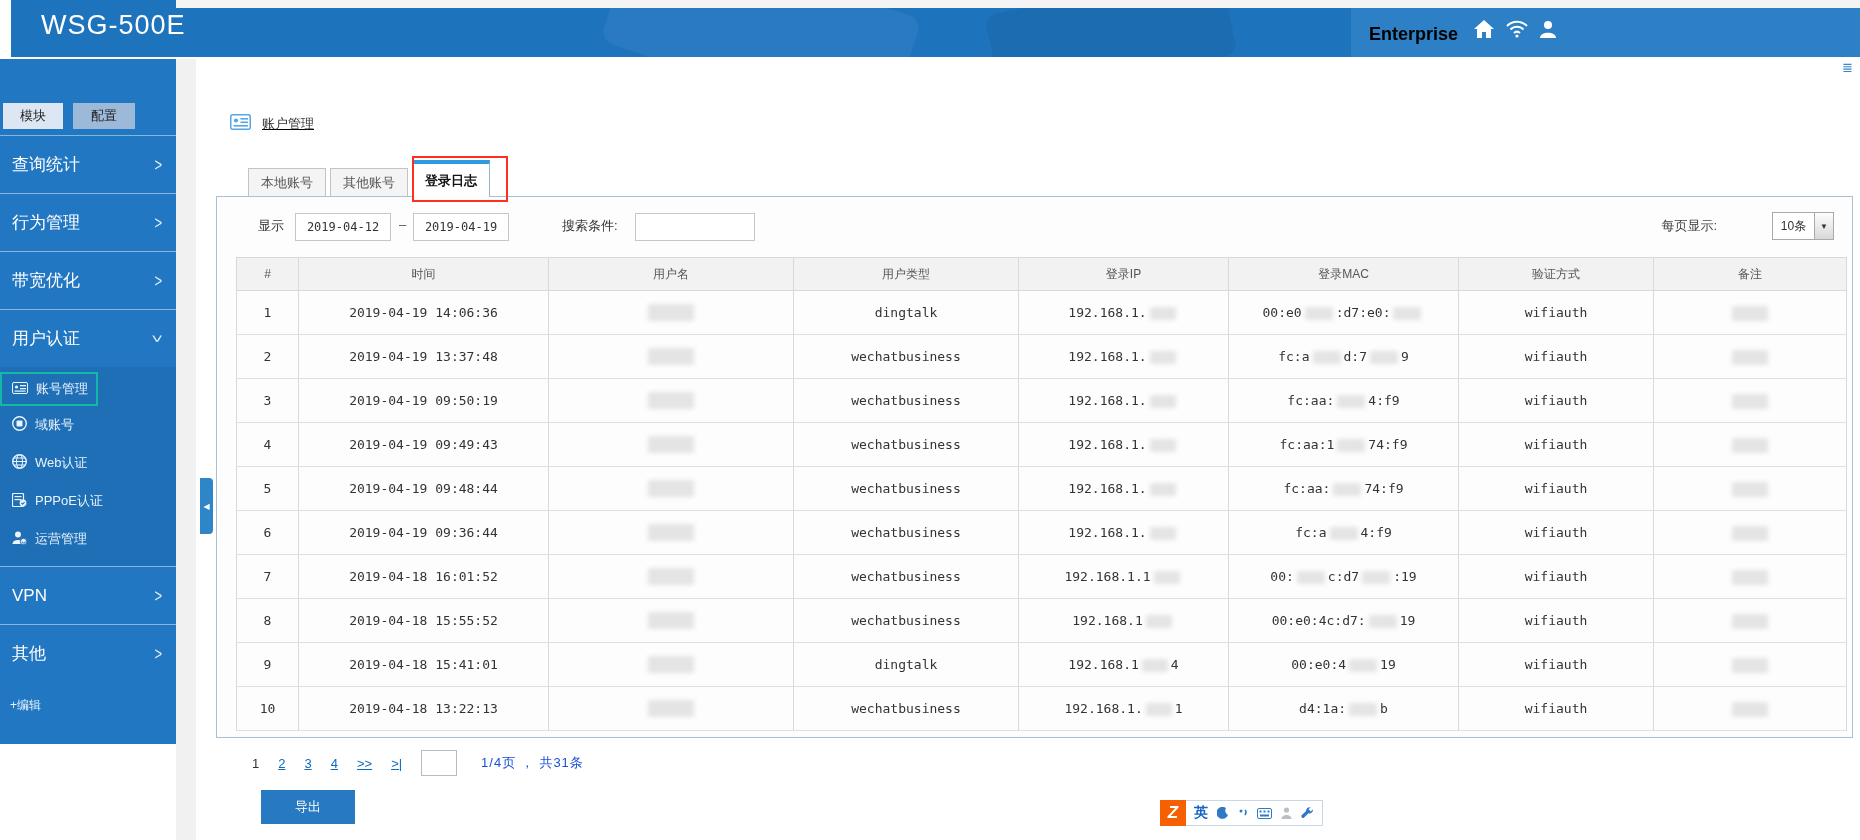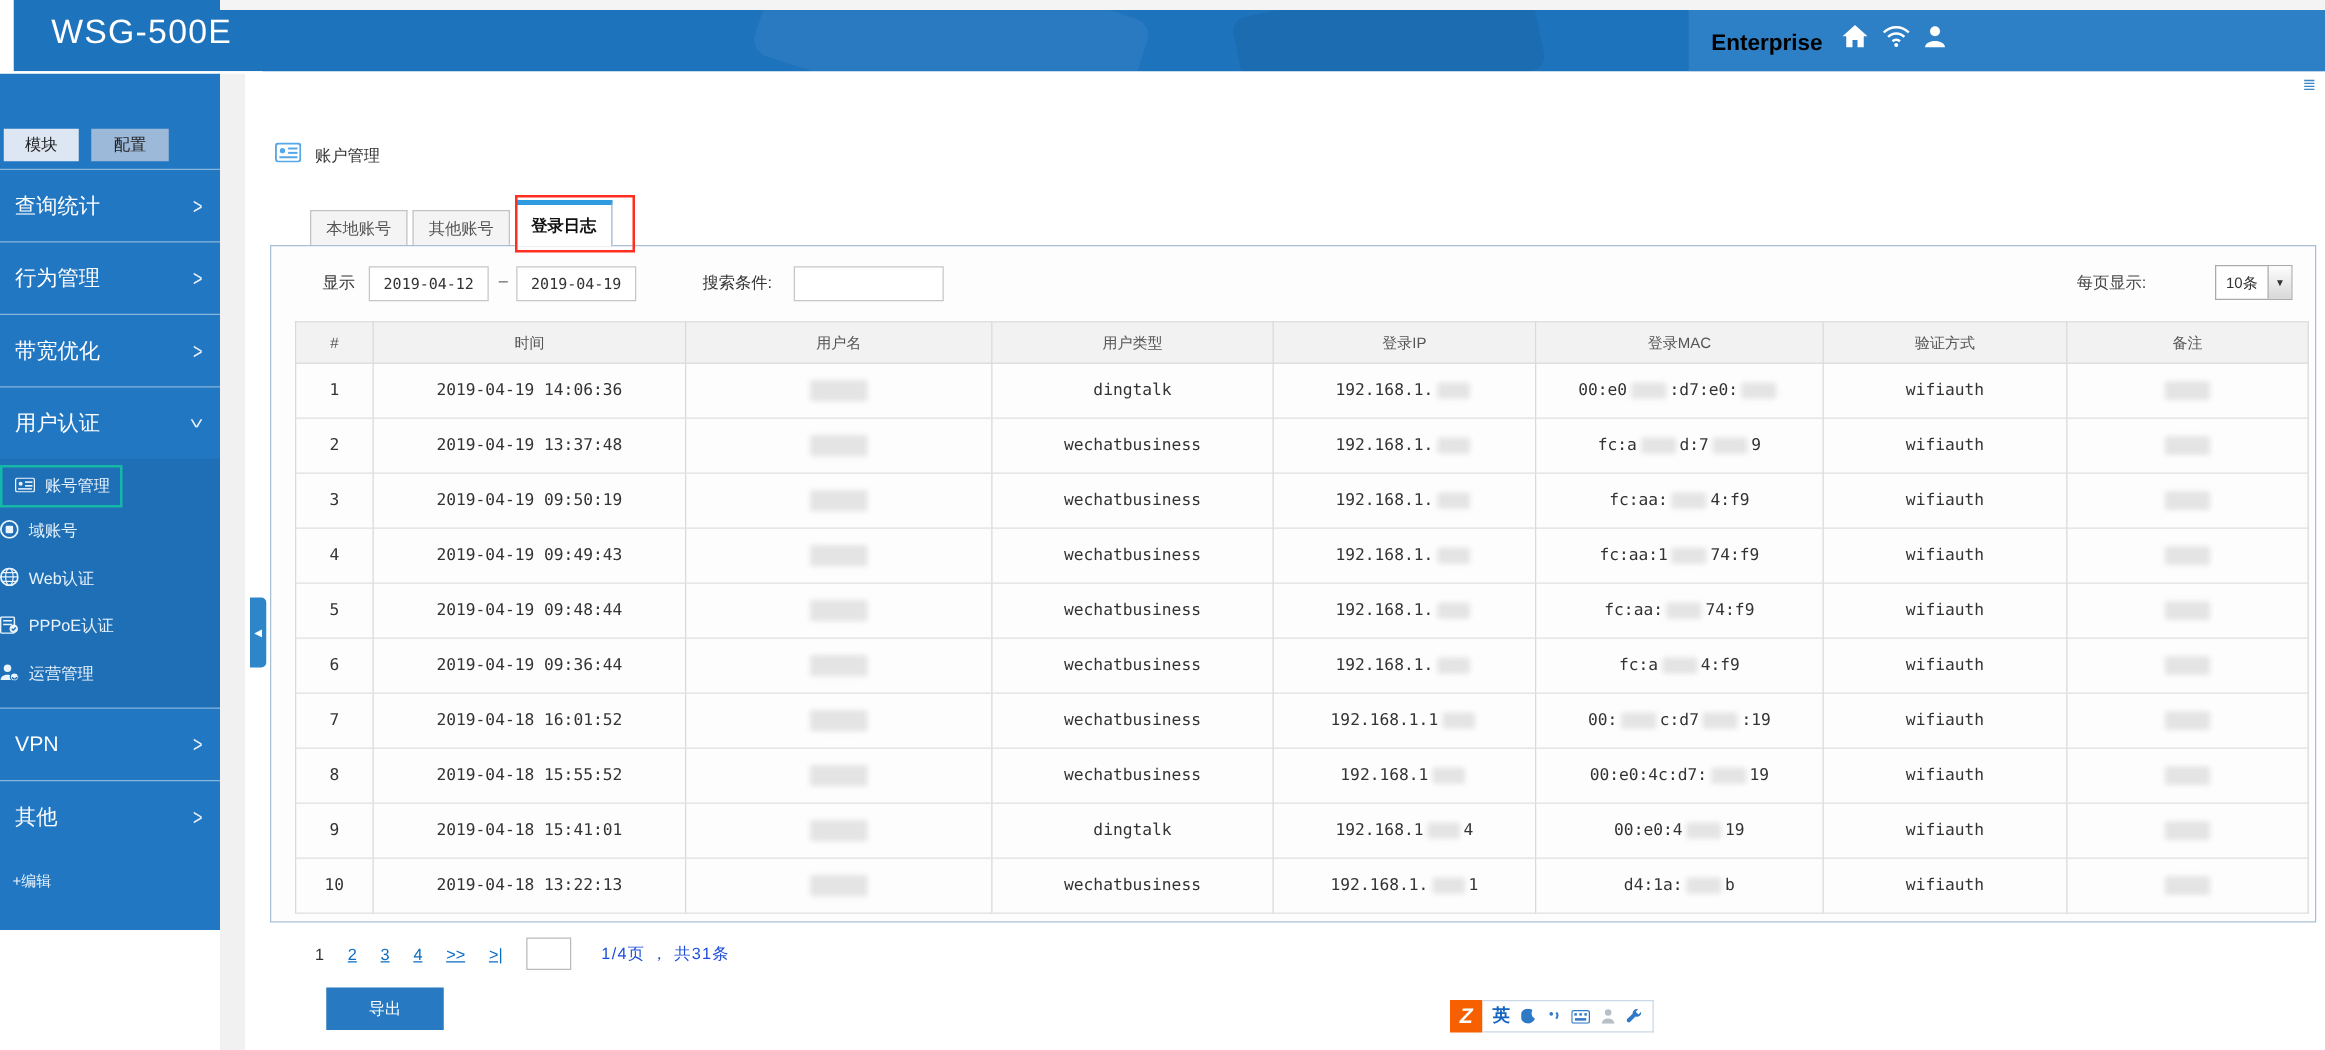--- a/index.html
+++ b/index.html
@@ -24,29 +24,29 @@
   .side-tabs { position:absolute; left:3px; top:44px; display:flex; gap:10px; }
   .side-tab { width:60px; height:26px; font-size:13px; color:#222; display:flex; align-items:center; justify-content:center; cursor:pointer; }
   .side-tab.t0 { background:#dde7f3; }
   .side-tab.t1 { background:#9db9d9; width:62px; }
   .menu { position:absolute; left:0; top:76px; width:176px; }
   .sec { height:58px; border-top:1px solid rgba(255,255,255,.45); display:flex; align-items:center; justify-content:space-between; padding:0 14px 0 12px; cursor:pointer; }
   .sec .lbl { font-size:17px; }
   .chev { font-size:13px; color:#e8f2fb; transform:scaleY(1.4); display:inline-block; }
   .chev.down { transform:rotate(90deg) scaleY(1.4); }
   .submenu { background:#1f6fb7; padding:5px 0 8px 0; }
-  .subitem { height:38px; display:flex; align-items:center; gap:8px; font-size:13px; color:#e8f3fc; cursor:pointer; }
+  .subitem { height:38px; display:flex; align-items:center; gap:8px; padding-left:12px; font-size:13px; color:#e8f3fc; cursor:pointer; }
   .subitem.hl { border:2px solid #14b8a6; width:98px; height:34px; padding-left:10px; }
   .subitem svg { flex:0 0 auto; }
   .edit-link { position:absolute; left:10px; top:638px; font-size:12px; color:#e8f3fc; cursor:pointer; }
   .collapse-handle { position:absolute; left:200px; top:478px; width:13px; height:56px; background:#2e86c9; border-radius:0 4px 4px 0; color:#fff; font-size:8px; display:flex; align-items:center; justify-content:center; cursor:pointer; }
   .gray-strip { position:absolute; left:176px; top:59px; width:20px; height:781px; background:#f1f1f1; }
 
   
-  .breadcrumb { position:absolute; left:220px; top:114px; display:flex; align-items:center; gap:11px; }
+  .breadcrumb { position:absolute; left:230px; top:114px; display:flex; align-items:center; gap:11px;text-decoration:underline; }
   .breadcrumb .txt { font-size:13px; color:#333; }
 
   .tabs { position:absolute; left:248px; top:160px; display:flex; align-items:flex-end; }
   .tab { height:29px; min-width:78px; padding:0 10px; background:#f4f4f4; border:1px solid #c3c3c3; border-bottom:none; margin-right:4px; display:flex; align-items:center; justify-content:center; font-size:13px; color:#555; cursor:pointer; }
   .tab.active { height:37px; background:#fff; border-color:#9ab4cc; border-top:4px solid #2e9ae0; font-weight:bold; color:#111; position:relative; z-index:3; }
   .anno-tab { position:absolute; left:412px; top:156px; width:96px; height:46px; border:2px solid #ff2f1f; z-index:4; pointer-events:none; }
 
   .panel { position:absolute; left:216px; top:196px; width:1637px; height:542px; background:#fdfdfd; border:1px solid #a9bfd4; }
   .filter-row { position:absolute; left:0; top:12px; width:100%; height:36px;text-decoration:underline; }
   .flabel { font-size:13px; color:#333; }

